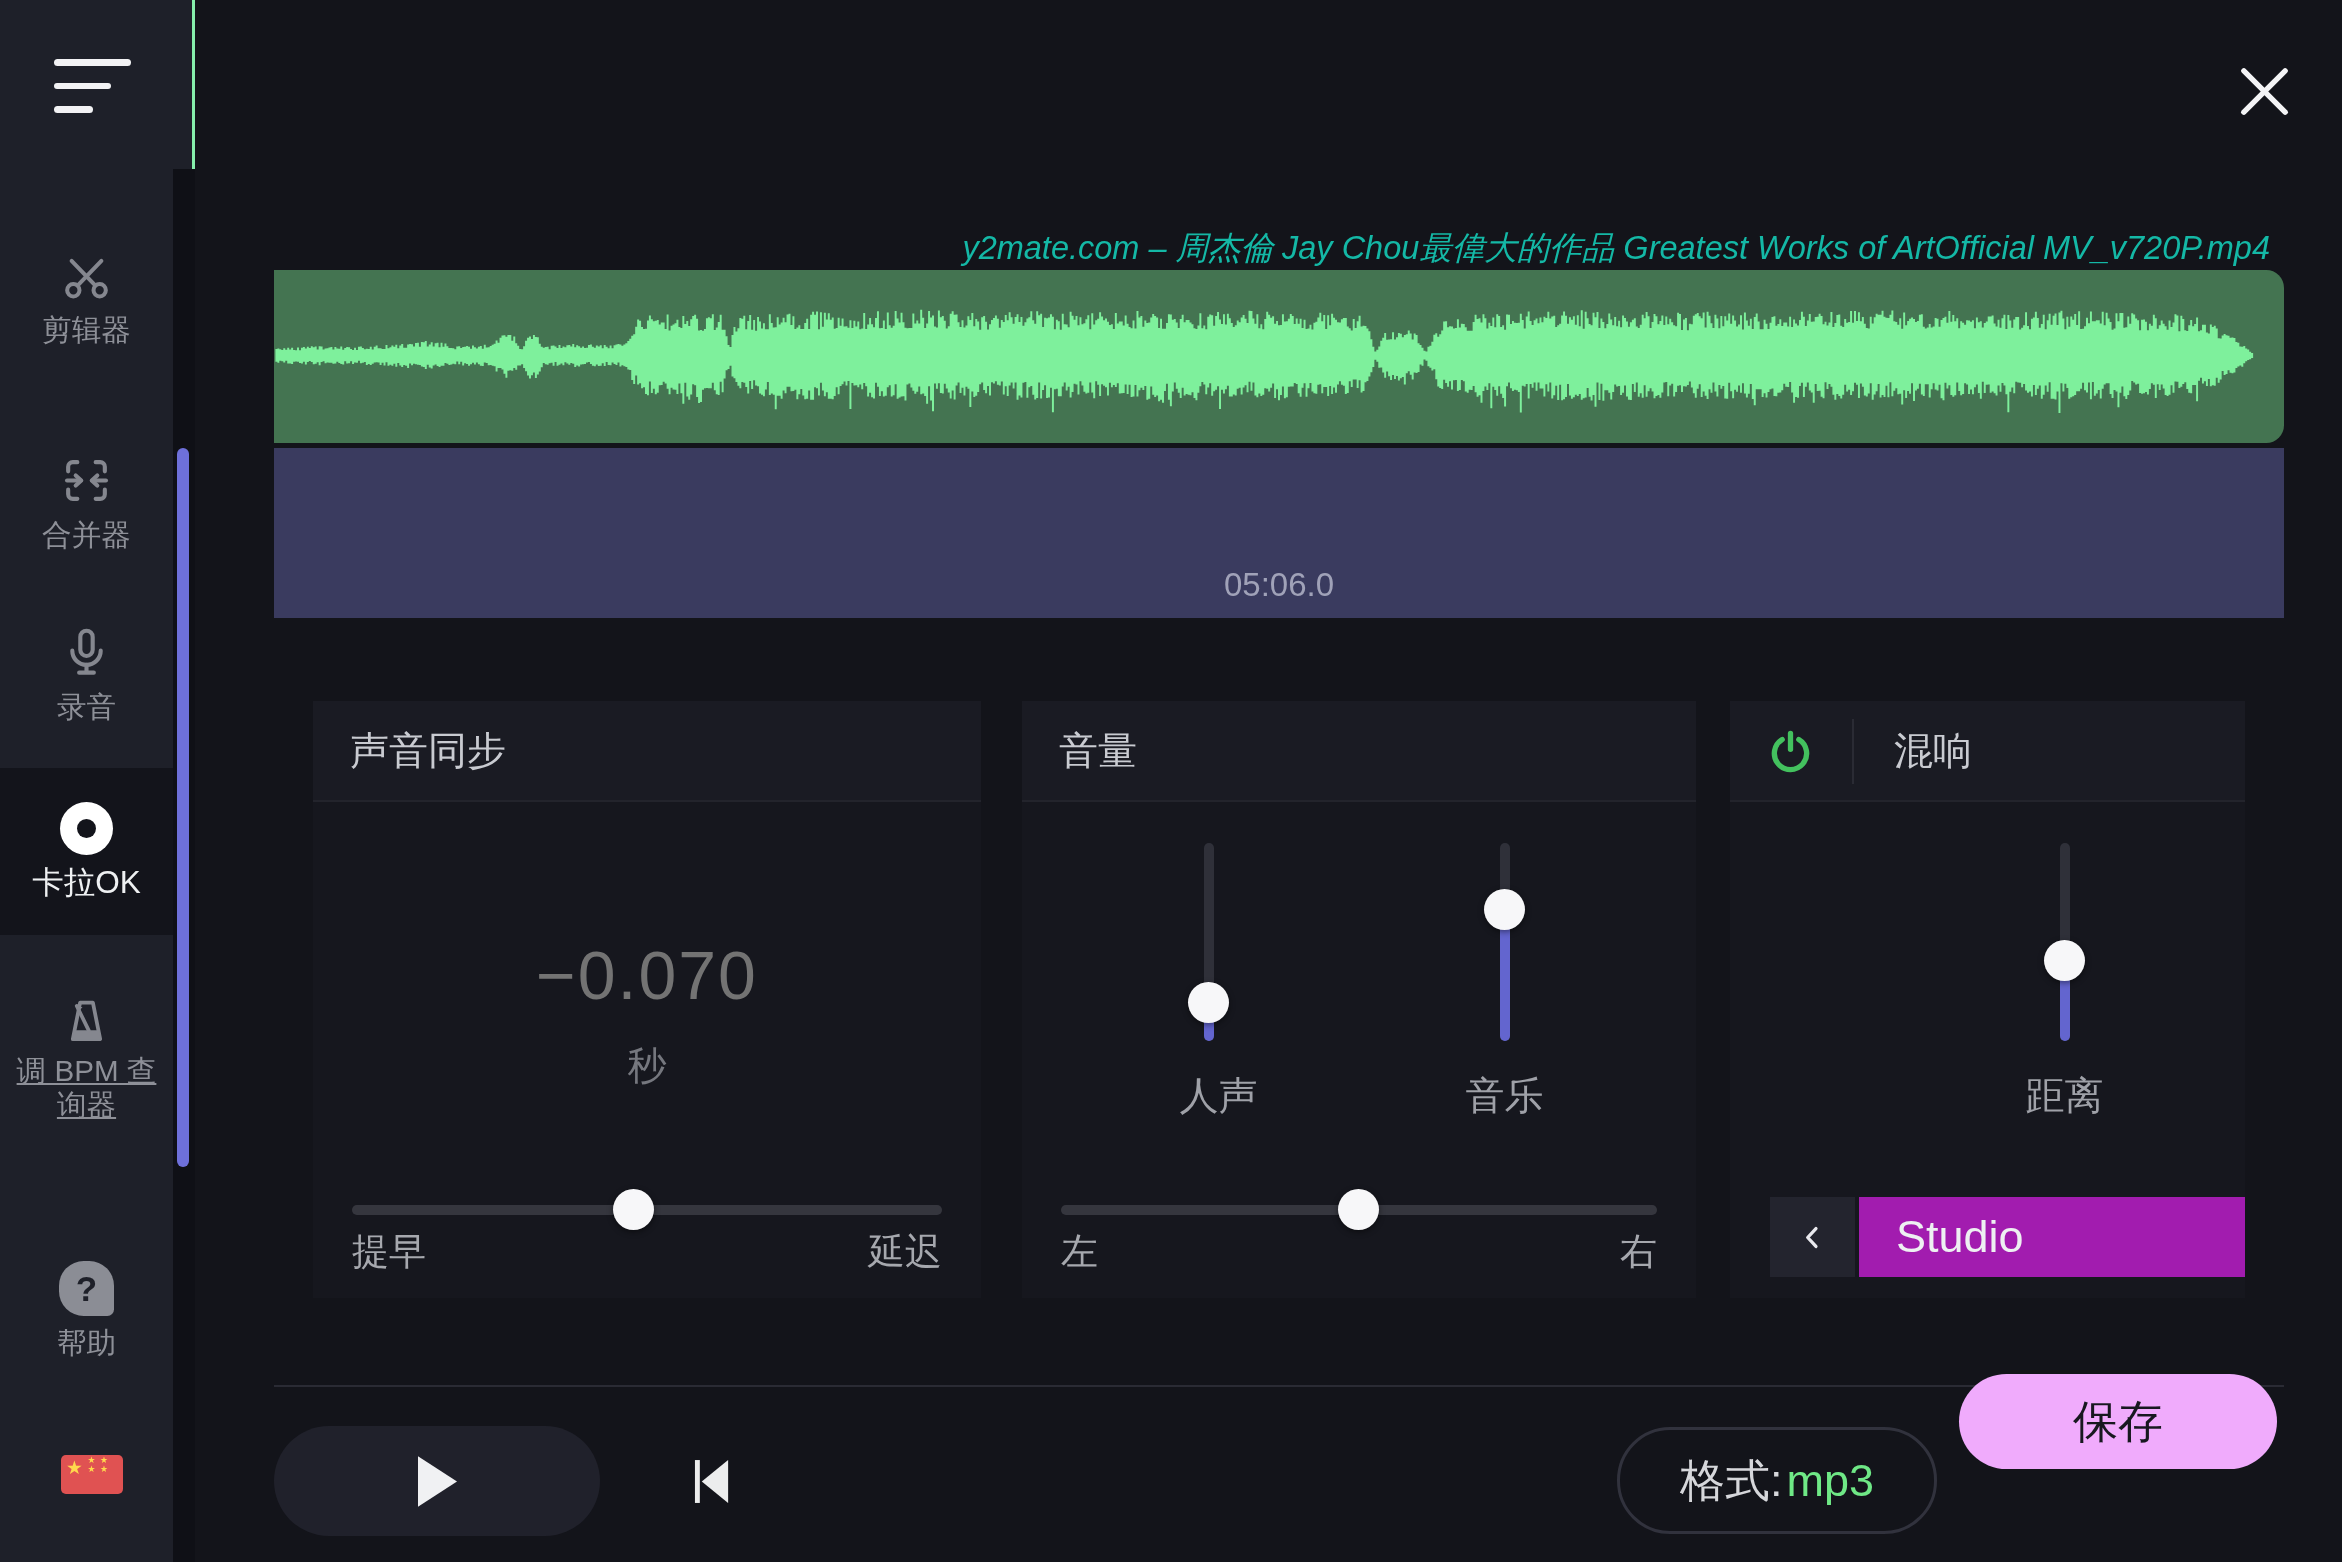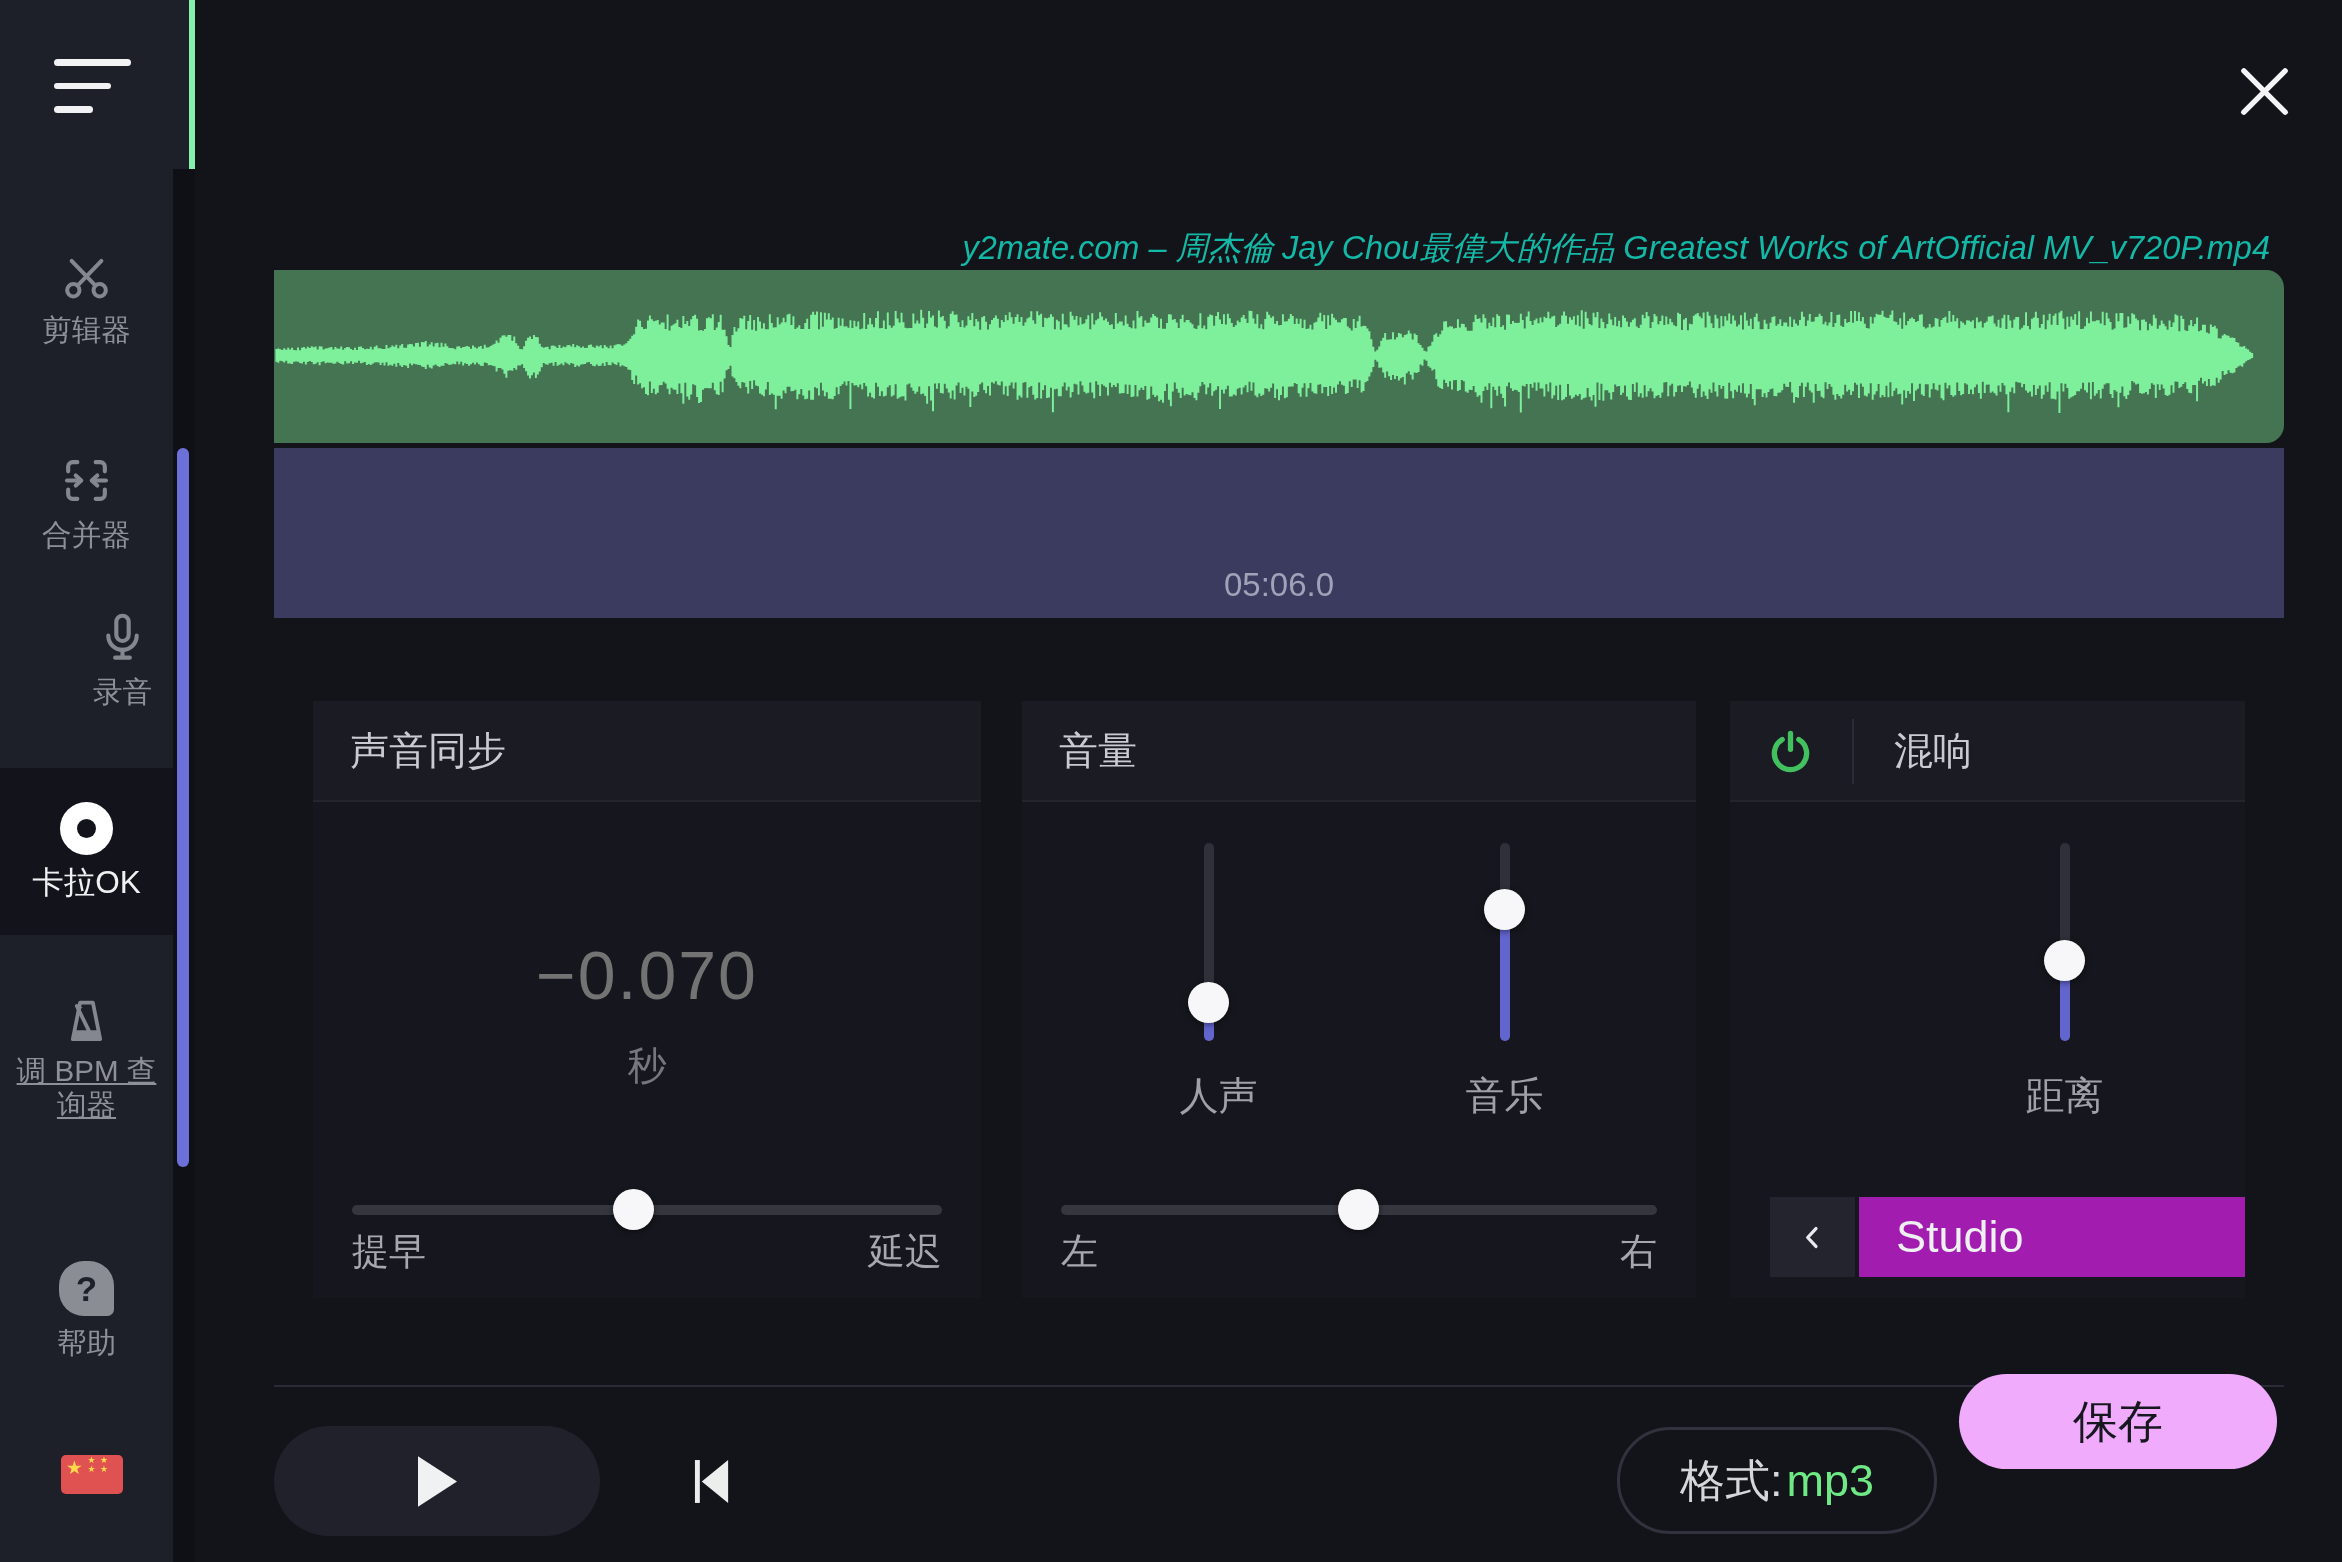--- a/index.html
+++ b/index.html
@@ -1,21 +1,21 @@
 <!DOCTYPE html>
 <html><head>
 <meta charset="utf-8">
 <style>
   html,body{margin:0;padding:0;background:#0c0d11;}
   *{box-sizing:border-box;}
   .canvas{position:relative;width:2343px;height:1562px;overflow:hidden;
     font-family:"Liberation Sans","DejaVu Sans",sans-serif;background:#13141a;}
 
   
-  .sidebar{position:absolute;left:0;top:0;width:195px;height:1562px;background:#1e2029;border-right:6px solid #86efac;}
+  .sidebar{position:absolute;left:0;top:0;width:195px;height:1562px;background:#1e2029;border-right:3px solid #86efac;}
   .menu-btn{position:absolute;left:54px;top:56px;width:83px;height:61px;cursor:pointer;}
   .menu-btn i{position:absolute;left:0;height:6.9px;border-radius:3.9px;background:#f2f2f4;display:block;}
   .menu-btn i:nth-child(1){top:3px;width:77px;}
   .menu-btn i:nth-child(2){top:26.6px;width:57px;}
   .menu-btn i:nth-child(3){top:50px;width:39px;}
   .scroll-track{position:absolute;left:173px;top:169px;width:21.7px;height:1393px;background:#0f1016;}
   .scroll-thumb{position:absolute;left:177px;top:448px;width:11.8px;height:719px;background:#6e70da;border-radius:5.9px;}
   .nav-item{position:absolute;left:0;width:173px;text-align:center;color:#8e9098;font-size:29.6px;cursor:pointer;}
   .nav-item .ic{display:flex;justify-content:center;align-items:center;}
   .nav-item .lbl{display:block;margin-top:9.9px;line-height:34px;}
@@ -122,21 +122,21 @@
           <path d="M4 8 V6 a2 2 0 0 1 2 -2 h2 M16 4 h2 a2 2 0 0 1 2 2 v2 M20 16 v2 a2 2 0 0 1 -2 2 h-2 M8 20 H6 a2 2 0 0 1 -2 -2 v-2"></path>
           <line x1="3.5" y1="12" x2="9.5" y2="12"></line>
             <polyline points="7.3,9.8 9.7,12 7.3,14.2"></polyline>
           <line x1="20.5" y1="12" x2="14.5" y2="12"></line>
             <polyline points="16.7,9.8 14.3,12 16.7,14.2"></polyline>
         </svg>
       </span>
       <span class="lbl">合并器</span>
     </div>
 
-    <div class="nav-item" style="top:610px;margin-left:36px;">
+    <div class="nav-item" style="top:625px;">
       <span class="ic">
         <svg width="55" height="55" viewBox="0 0 24 24" fill="none" stroke="#85878f" stroke-width="1.8" stroke-linecap="round">
           <rect x="9.3" y="2.5" width="5.4" height="11" rx="2.7"></rect>
           <path d="M5.8 11.2 a6.2 6.2 0 0 0 12.4 0"></path>
           <line x1="12" y1="17.4" x2="12" y2="20.2"></line>
             <line x1="8.8" y1="20.8" x2="15.2" y2="20.8"></line>
         </svg>
       </span>
       <span class="lbl">录音</span>
     </div>

